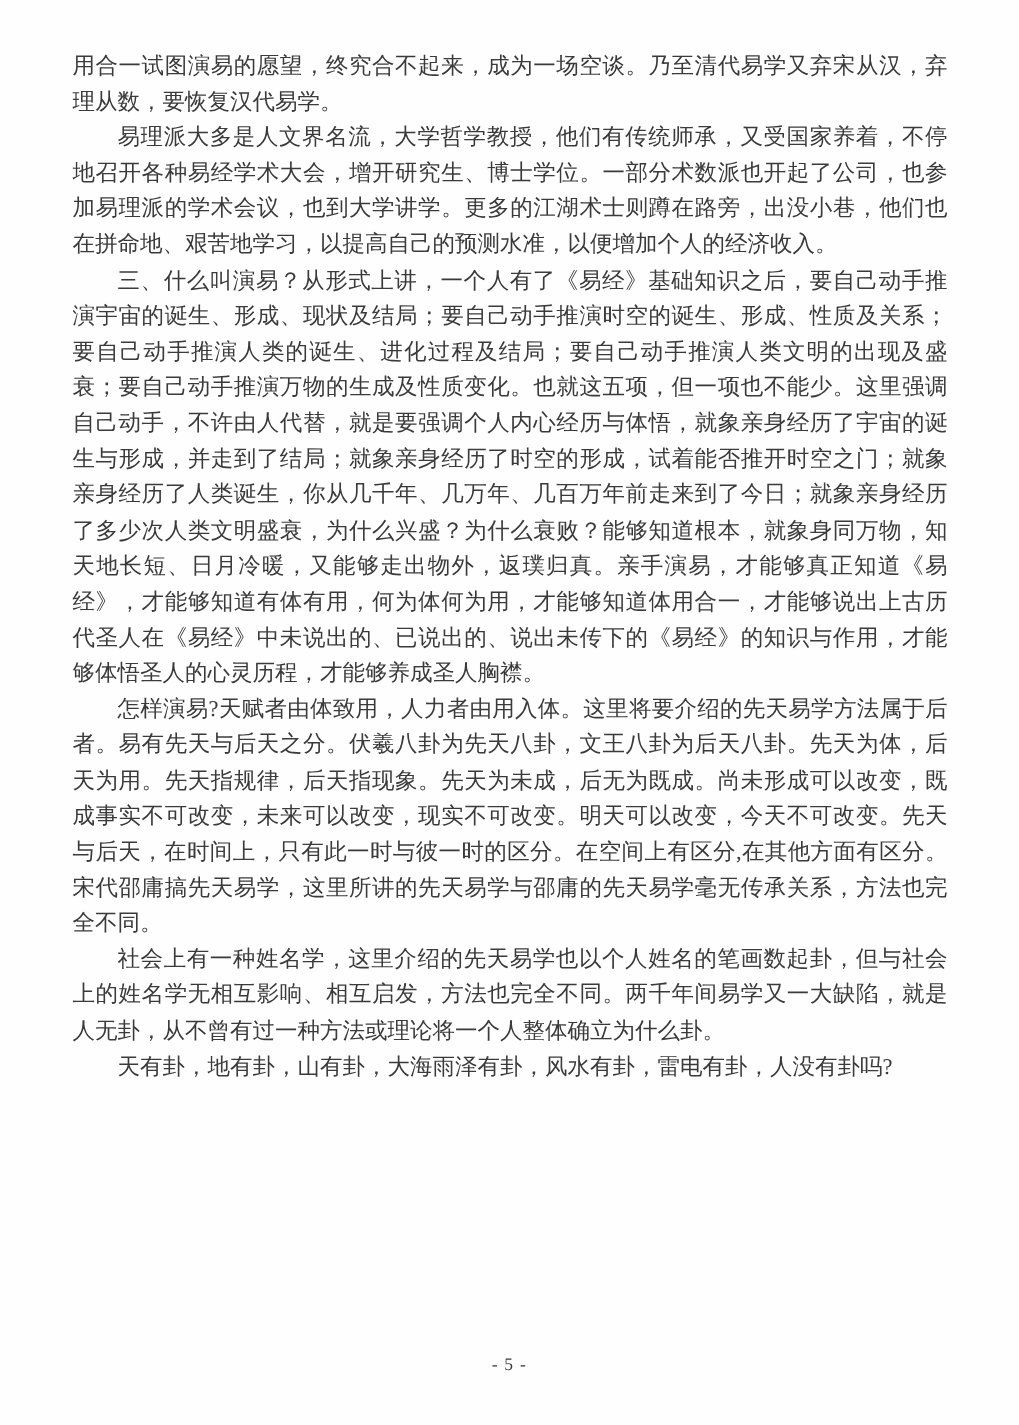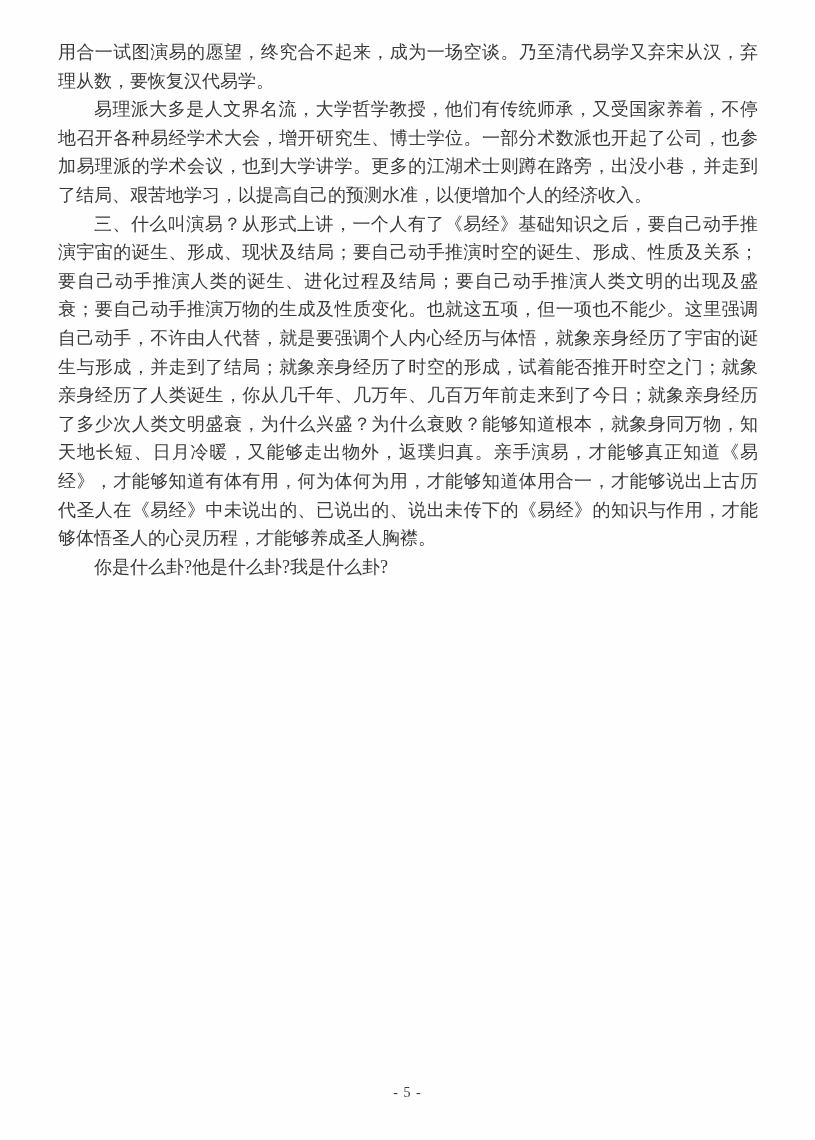--- a/index.html
+++ b/index.html
@@ -41,20 +41,22 @@
     color: #3a3a3a;
     letter-spacing: 1px;
   }
 </style>
 </head>
 <body>
 
 <div class="page">
   <div class="content">
     <p>用合一试图演易的愿望，终究合不起来，成为一场空谈。乃至清代易学又弃宋从汉，弃理从数，要恢复汉代易学。</p>
-    <p class="indent">易理派大多是人文界名流，大学哲学教授，他们有传统师承，又受国家养着，不停地召开各种易经学术大会，增开研究生、博士学位。一部分术数派也开起了公司，也参加易理派的学术会议，也到大学讲学。更多的江湖术士则蹲在路旁，出没小巷，并走到了结局、艰苦地学习，以提高自己的预测水准，以便增加个人的经济收入。</p>
+    <p class="indent">易理派大多是人文界名流，大学哲学教授，他们有传统师承，又受国家养着，不停地召开各种易经学术大会，增开研究生、博士学位。一部分术数派也开起了公司，也参加易理派的学术会议，也到大学讲学。更多的江湖术士则蹲在路旁，出没小巷，他们也在拼命地、艰苦地学习，以提高自己的预测水准，以便增加个人的经济收入。</p>
     <p class="indent">三、什么叫演易？从形式上讲，一个人有了《易经》基础知识之后，要自己动手推演宇宙的诞生、形成、现状及结局；要自己动手推演时空的诞生、形成、性质及关系；要自己动手推演人类的诞生、进化过程及结局；要自己动手推演人类文明的出现及盛衰；要自己动手推演万物的生成及性质变化。也就这五项，但一项也不能少。这里强调自己动手，不许由人代替，就是要强调个人内心经历与体悟，就象亲身经历了宇宙的诞生与形成，并走到了结局；就象亲身经历了时空的形成，试着能否推开时空之门；就象亲身经历了人类诞生，你从几千年、几万年、几百万年前走来到了今日；就象亲身经历了多少次人类文明盛衰，为什么兴盛？为什么衰败？能够知道根本，就象身同万物，知天地长短、日月冷暖，又能够走出物外，返璞归真。亲手演易，才能够真正知道《易经》，才能够知道有体有用，何为体何为用，才能够知道体用合一，才能够说出上古历代圣人在《易经》中未说出的、已说出的、说出未传下的《易经》的知识与作用，才能够体悟圣人的心灵历程，才能够养成圣人胸襟。</p>
-    <p class="indent">你是什么卦?他是什么卦?我是什么卦?</p>
+    <p class="indent">怎样演易?天赋者由体致用，人力者由用入体。这里将要介绍的先天易学方法属于后者。易有先天与后天之分。伏羲八卦为先天八卦，文王八卦为后天八卦。先天为体，后天为用。先天指规律，后天指现象。先天为未成，后无为既成。尚未形成可以改变，既成事实不可改变，未来可以改变，现实不可改变。明天可以改变，今天不可改变。先天与后天，在时间上，只有此一时与彼一时的区分。在空间上有区分,在其他方面有区分。宋代邵庸搞先天易学，这里所讲的先天易学与邵庸的先天易学毫无传承关系，方法也完全不同。</p>
+    <p class="indent">社会上有一种姓名学，这里介绍的先天易学也以个人姓名的笔画数起卦，但与社会上的姓名学无相互影响、相互启发，方法也完全不同。两千年间易学又一大缺陷，就是人无卦，从不曾有过一种方法或理论将一个人整体确立为什么卦。</p>
+    <p class="indent">天有卦，地有卦，山有卦，大海雨泽有卦，风水有卦，雷电有卦，人没有卦吗?</p>
   </div>
   <div class="footer">
     <span>- 5 -</span>
   </div>
 </div>
 
 </body></html>

